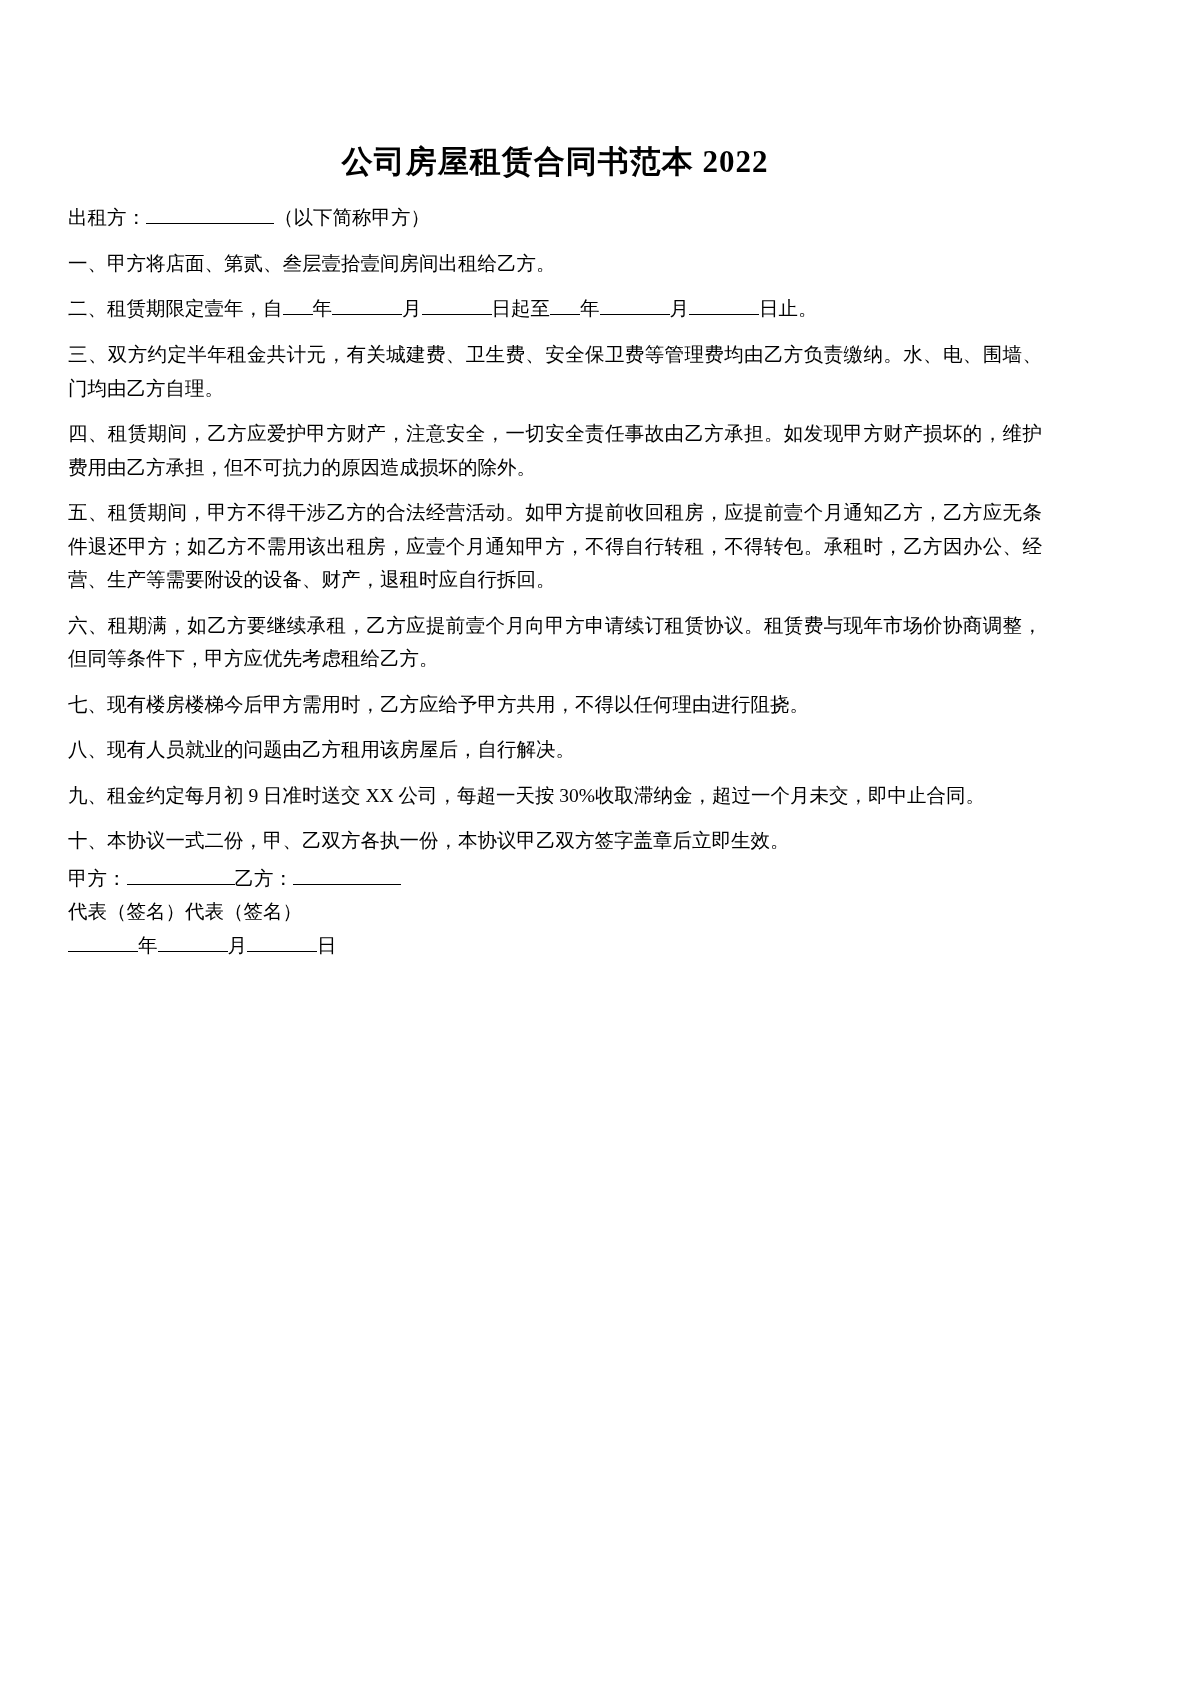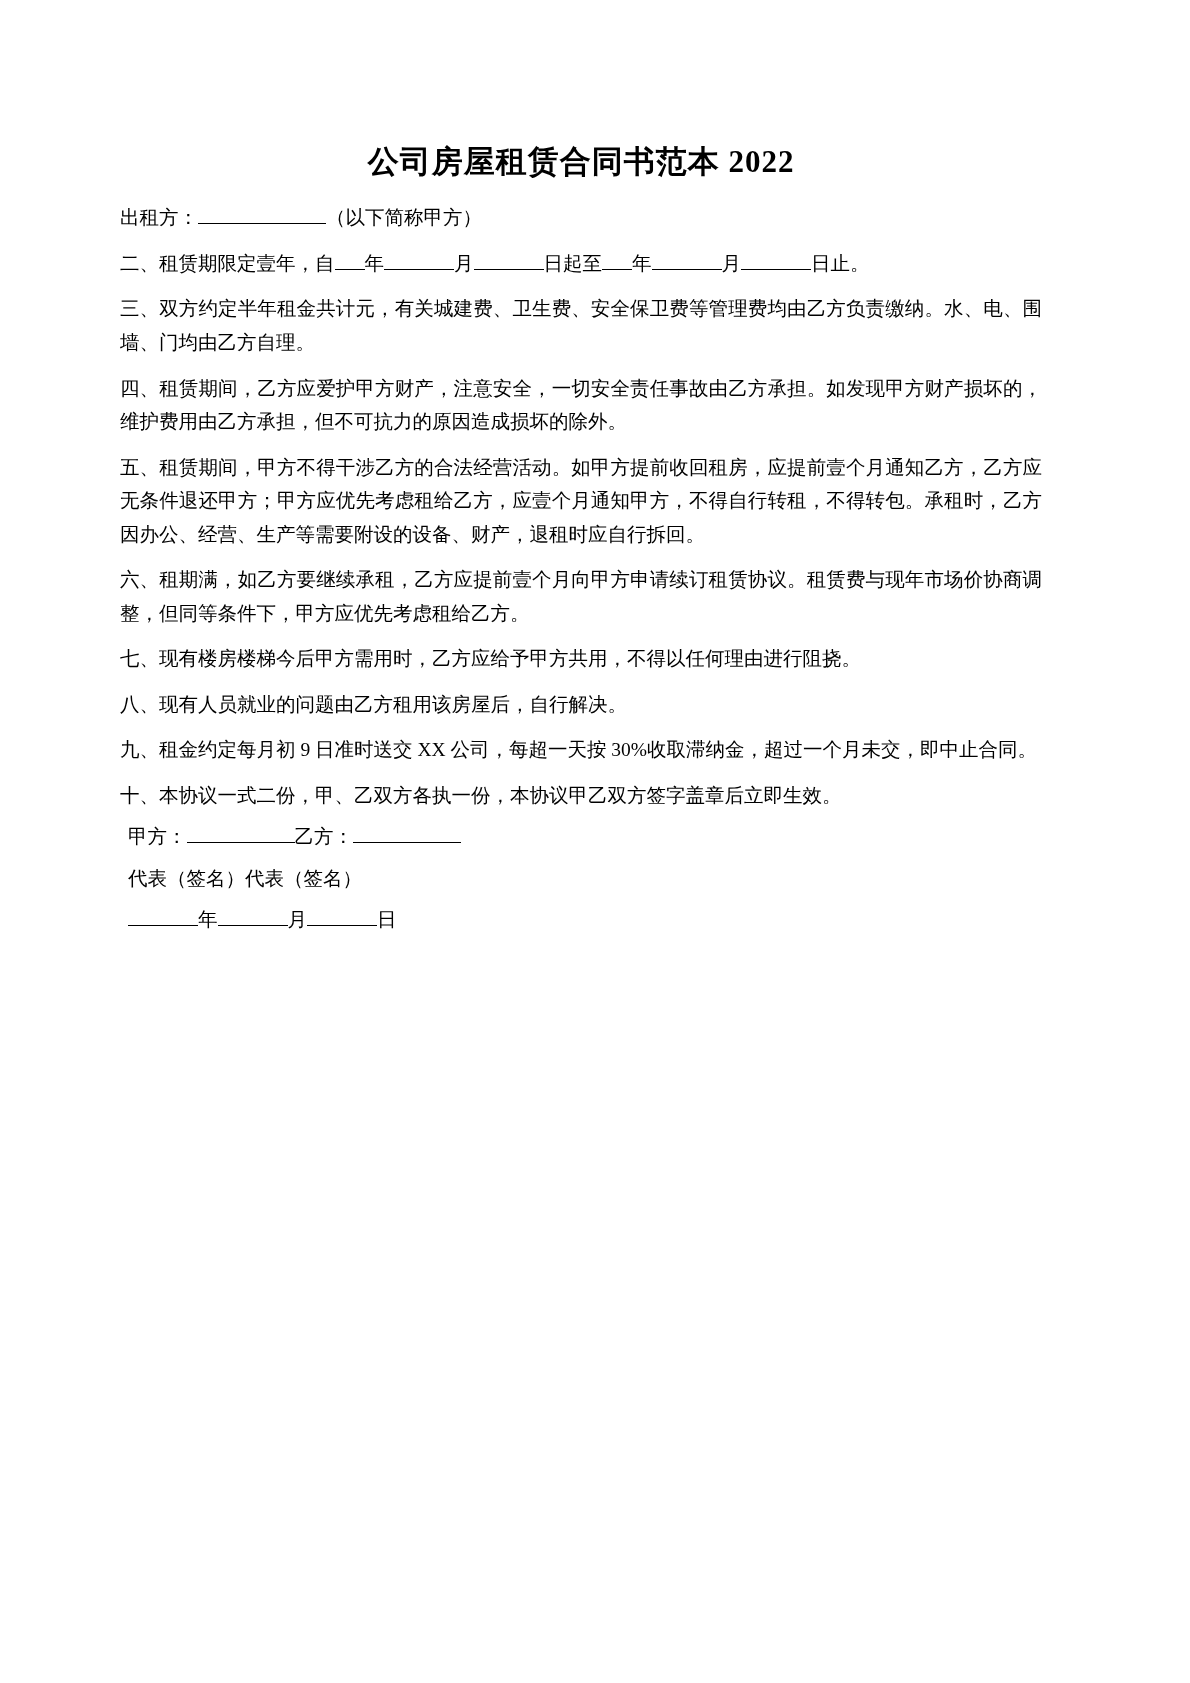--- a/index.html
+++ b/index.html
@@ -10,21 +10,21 @@
   body {
     font-family: "Liberation Serif", "DejaVu Serif", serif;
     color: #000000;
   }
   .page {
     position: relative;
     width: 1190px;
     height: 1466px;
     background: #ffffff;
     box-sizing: border-box;
-    padding: 140px 148px 0 120px;
+    padding: 140px 148px 0 68px;
     overflow: hidden;
   }
   .doc-title {
     text-align: center;
     font-size: 31px;
     font-weight: bold;
     letter-spacing: 1px;
     margin: 0 0 18px 0;
     line-height: 1.4;
   }
@@ -41,43 +41,44 @@
     border-bottom: 1px solid #000;
     vertical-align: baseline;
   }
   .b-lg { width: 128px; }
   .b-md { width: 108px; }
   .b-sm { width: 70px; }
   .b-xs { width: 30px; }
   .sig-line {
     font-size: 19.5px;
     line-height: 1.72;
-    margin: 8px;
+    margin: 0;
   }
 </style>
 </head>
 <body>
 
 <div class="page">
 
   <h1 class="doc-title">公司房屋租赁合同书范本 2022</h1>
 
   <p class="para">
     <span>出租方：</span><span class="blank b-lg"></span><span>（以下简称甲方）</span>
   </p>
 
 
+  <p class="para">一、甲方将店面、第贰、叁层壹拾壹间房间出租给乙方。</p>
 
   <p class="para">
     <span>二、租赁期限定壹年，自</span><span class="blank b-xs"></span><span>年</span><span class="blank b-sm"></span><span>月</span><span class="blank b-sm"></span><span>日起至</span><span class="blank b-xs"></span><span>年</span><span class="blank b-sm"></span><span>月</span><span class="blank b-sm"></span><span>日止。</span>
   </p>
 
   <p class="para">三、双方约定半年租金共计元，有关城建费、卫生费、安全保卫费等管理费均由乙方负责缴纳。水、电、围墙、门均由乙方自理。</p>
   <p class="para">四、租赁期间，乙方应爱护甲方财产，注意安全，一切安全责任事故由乙方承担。如发现甲方财产损坏的，维护费用由乙方承担，但不可抗力的原因造成损坏的除外。</p>
-  <p class="para">五、租赁期间，甲方不得干涉乙方的合法经营活动。如甲方提前收回租房，应提前壹个月通知乙方，乙方应无条件退还甲方；甲方应优先考虑租给乙方，应壹个月通知甲方，不得自行转租，不得转包。承租时，乙方因办公、经营、生产等需要附设的设备、财产，退租时应自行拆回。</p>
+  <p class="para">五、租赁期间，甲方不得干涉乙方的合法经营活动。如甲方提前收回租房，应提前壹个月通知乙方，乙方应无条件退还甲方；如乙方不需用该出租房，应壹个月通知甲方，不得自行转租，不得转包。承租时，乙方因办公、经营、生产等需要附设的设备、财产，退租时应自行拆回。</p>
   <p class="para">六、租期满，如乙方要继续承租，乙方应提前壹个月向甲方申请续订租赁协议。租赁费与现年市场价协商调整，但同等条件下，甲方应优先考虑租给乙方。</p>
   <p class="para">七、现有楼房楼梯今后甲方需用时，乙方应给予甲方共用，不得以任何理由进行阻挠。</p>
   <p class="para">八、现有人员就业的问题由乙方租用该房屋后，自行解决。</p>
   <p class="para">九、租金约定每月初 9 日准时送交 XX 公司，每超一天按 30%收取滞纳金，超过一个月未交，即中止合同。</p>
   <p class="para">十、本协议一式二份，甲、乙双方各执一份，本协议甲乙双方签字盖章后立即生效。</p>
 
   <p class="sig-line">
     <span>甲方：</span><span class="blank b-md"></span><span>乙方：</span><span class="blank b-md"></span>
   </p>
 

